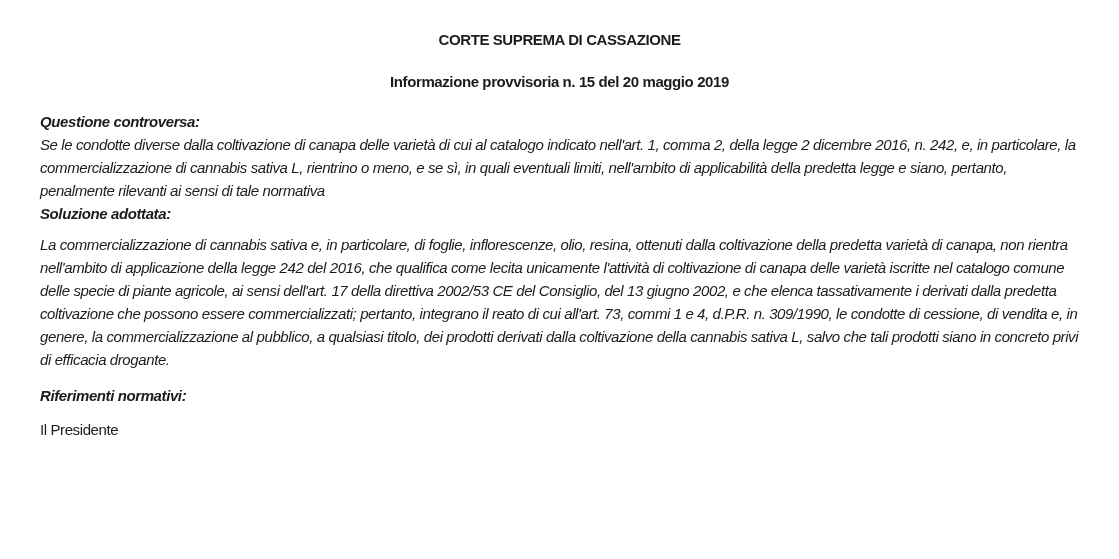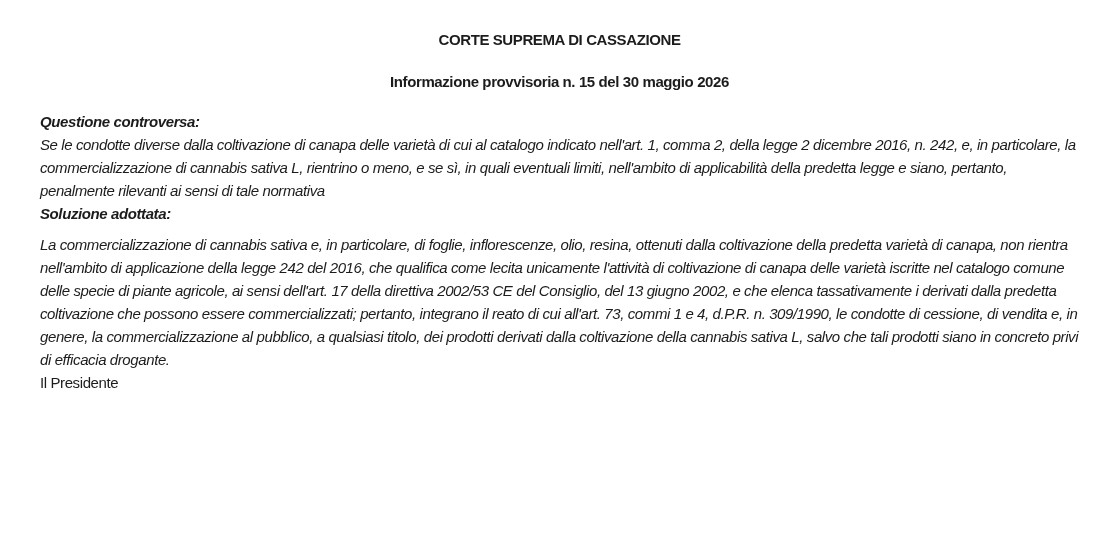--- a/index.html
+++ b/index.html
@@ -35,43 +35,44 @@
     font-weight: bold;
     margin: 0;
   }
   .body-text {
     margin: 0;
   }
   section { margin: 0; font-style: italic; }
   .q-heading   { margin-bottom: 0; }
   .q-body      { }
   .s-heading   { margin-bottom: 8px; }
-  .s-body      { margin-bottom: 0; }
+  .s-body      { margin-bottom: 13px; }
   .r-heading   { margin-bottom: 11px; }
   .r-body      { margin-bottom: 11px; }
   .signature   { margin: 0; }
 </style>
 </head>
 <body>
 
 <main class="page">
 
   <h1 class="center-heading">CORTE SUPREMA DI CASSAZIONE</h1>
 
 
-  <h3 class="center-heading bulletin">Informazione provvisoria n. 15 del 30 maggio 2026</h3>
+  <h3 class="center-heading bulletin">Informazione provvisoria n. 15 del 20 maggio 2019</h3>
 
   <section>
     <p class="sec-heading q-heading">Questione controversa:</p>
     <p class="body-text q-body">Se le condotte diverse dalla coltivazione di canapa delle varietà di cui al catalogo indicato nell'art. 1, comma 2, della legge 2 dicembre 2016, n. 242, e, in particolare, la commercializzazione di cannabis sativa L, rientrino o meno, e se sì, in quali eventuali limiti, nell'ambito di applicabilità della predetta legge e siano, pertanto, penalmente rilevanti ai sensi di tale normativa</p>
   </section>
 
   <section>
     <p class="sec-heading s-heading">Soluzione adottata:</p>
     <p class="body-text s-body">La commercializzazione di cannabis sativa e, in particolare, di foglie, inflorescenze, olio, resina, ottenuti dalla coltivazione della predetta varietà di canapa, non rientra nell'ambito di applicazione della legge 242 del 2016, che qualifica come lecita unicamente l'attività di coltivazione di canapa delle varietà iscritte nel catalogo comune delle specie di piante agricole, ai sensi dell'art. 17 della direttiva 2002/53 CE del Consiglio, del 13 giugno 2002, e che elenca tassativamente i derivati dalla predetta coltivazione che possono essere commercializzati; pertanto, integrano il reato di cui all'art. 73, commi 1 e 4, d.P.R. n. 309/1990, le condotte di cessione, di vendita e, in genere, la commercializzazione al pubblico, a qualsiasi titolo, dei prodotti derivati dalla coltivazione della cannabis sativa L, salvo che tali prodotti siano in concreto privi di efficacia drogante.</p>
   </section>
 
   <section>
+    <p class="sec-heading r-heading">Riferimenti normativi:</p>
   </section>
 
   <p class="body-text signature">Il Presidente</p>
 
 </main>
 
 </body></html>

